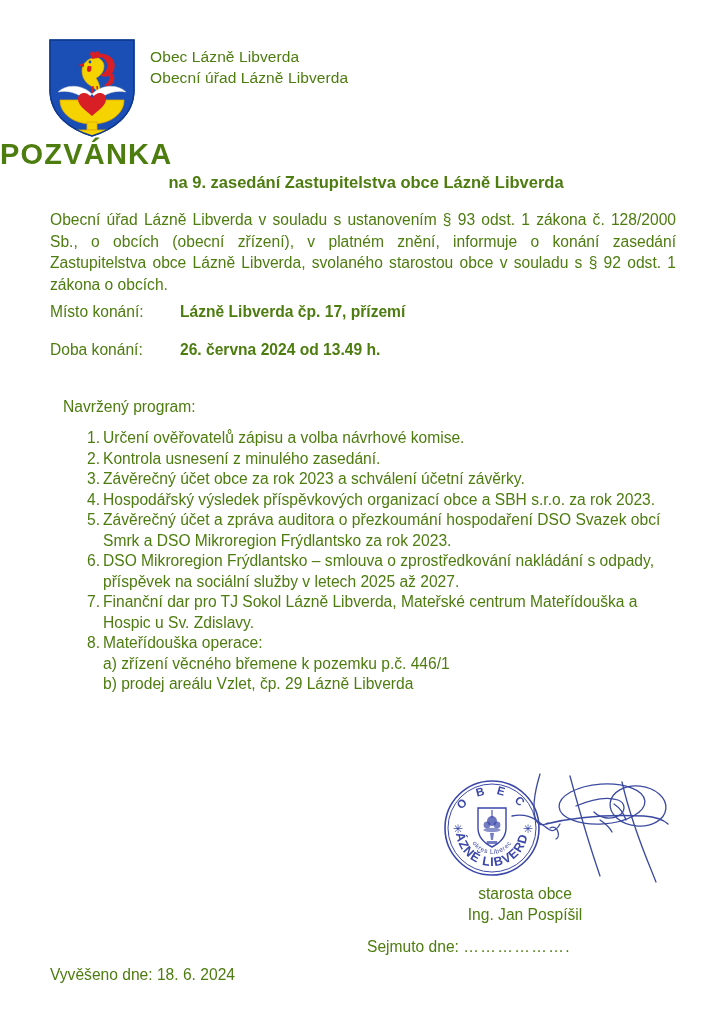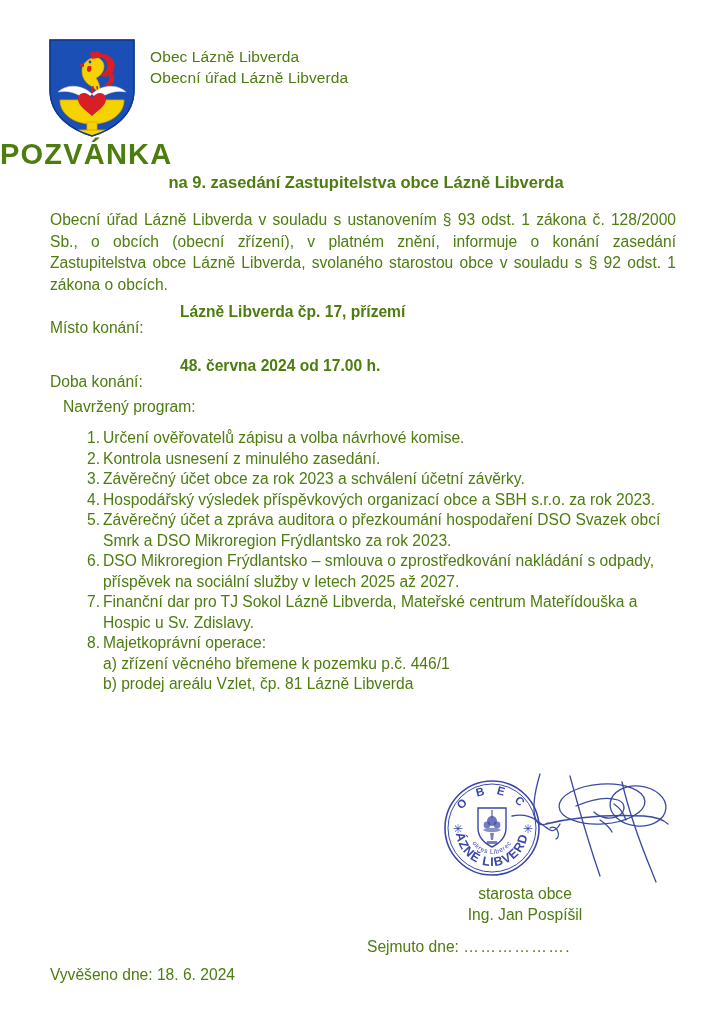--- a/index.html
+++ b/index.html
@@ -86,21 +86,20 @@
   }
   .detail-row {
     display: flex;
     align-items: flex-start;
     margin-bottom: 17px;
   }
   .detail-label {
     width: 130px;
     flex: 0 0 130px;
     line-height: 21px;
-    margin-top: 16px;
   }
   .detail-value {
     font-weight: bold;
     line-height: 21px;
   }
   .detail-value .vline {
     display: block;
   }
 
   
@@ -253,34 +252,34 @@
 
   <div class="details">
     <div class="detail-row">
       <div class="detail-label">Místo konání:</div>
       <div class="detail-value">
         <span class="vline">Lázně Libverda čp. 17, přízemí</span>
       </div>
     </div>
     <div class="detail-row" style="margin-top:15px;">
       <div class="detail-label">Doba konání:</div>
-      <div class="detail-value">48. června 2024 od 17.00 h.</div>
+      <div class="detail-value">26. června 2024 od 13.49 h.</div>
     </div>
   </div>
 
   <div class="program-heading">Navržený program:</div>
   <ol class="program-list" id="program-list">
       <li><span class="num">1.</span><span>Určení ověřovatelů zápisu a volba návrhové komise.</span></li>
       <li><span class="num">2.</span><span>Kontrola usnesení z minulého zasedání.</span></li>
       <li><span class="num">3.</span><span>Závěrečný účet obce za rok 2023 a schválení účetní závěrky.</span></li>
       <li><span class="num">4.</span><span>Hospodářský výsledek příspěvkových organizací obce a SBH s.r.o. za rok 2023.</span></li>
       <li><span class="num">5.</span><span>Závěrečný účet a zpráva auditora o přezkoumání hospodaření DSO Svazek obcí Smrk a DSO Mikroregion Frýdlantsko za rok 2023.</span></li>
       <li><span class="num">6.</span><span>DSO Mikroregion Frýdlantsko – smlouva o zprostředkování nakládání s odpady, příspěvek na sociální služby v letech 2025 až 2027.</span></li>
       <li><span class="num">7.</span><span>Finanční dar pro TJ Sokol Lázně Libverda, Mateřské centrum Mateřídouška a Hospic u Sv. Zdislavy.</span></li>
-      <li><span class="num">8.</span><span>Majetkoprávní operace:</span><span class="sub-line">a) zřízení věcného břemene k pozemku p.č. 446/1</span><span class="sub-line">b) prodej areálu Vzlet, čp. 81 Lázně Libverda</span></li>
+      <li><span class="num">8.</span><span>Mateřídouška operace:</span><span class="sub-line">a) zřízení věcného břemene k pozemku p.č. 446/1</span><span class="sub-line">b) prodej areálu Vzlet, čp. 29 Lázně Libverda</span></li>
     </ol>
 
 
   <div class="sig-area">
     <svg class="stamp" width="104" height="104" viewBox="0 0 104 104" aria-hidden="true">
       <defs>
         <path id="arcTop" d="M 16,54 A 36,36 0 0 1 88,54"></path>
         <path id="arcBottom" d="M 16,54 A 36,36 0 0 0 88,54"></path>
         <path id="arcInner" d="M 29,55 A 23,23 0 0 0 75,55"></path>
       </defs>

